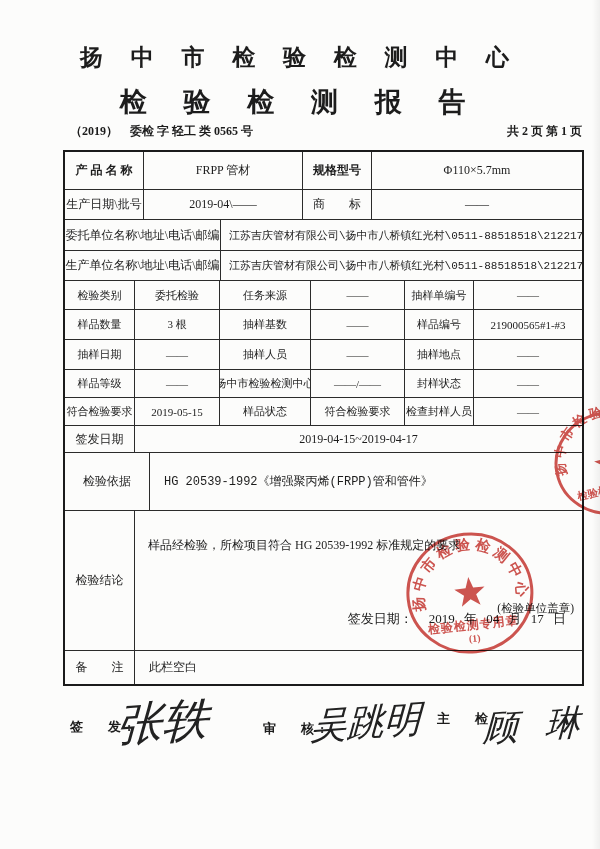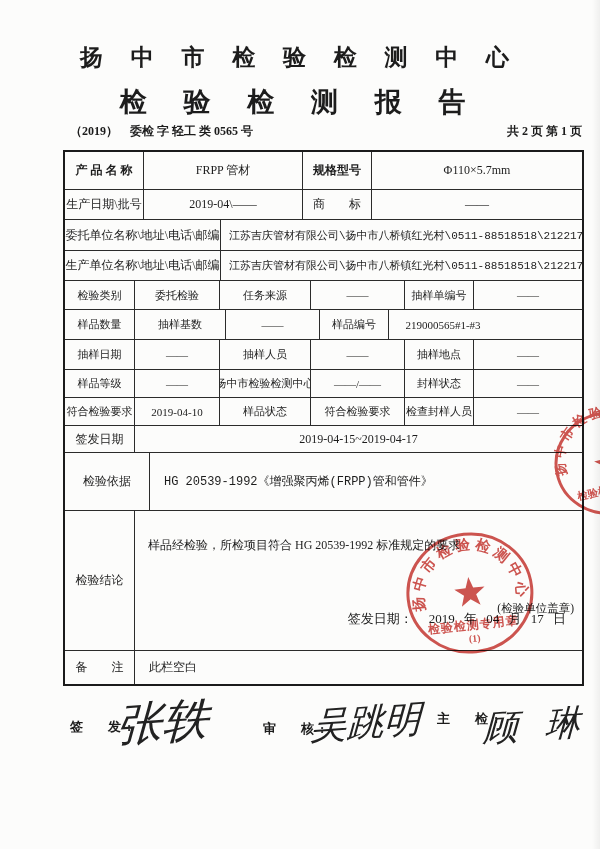--- a/index.html
+++ b/index.html
@@ -97,20 +97,21 @@
       <div class="cell sm" style="width:70px">检验类别</div>
       <div class="cell sm" style="width:85px">委托检验</div>
       <div class="cell sm" style="width:91px">任务来源</div>
       <div class="cell sm" style="width:94px">——</div>
       <div class="cell sm" style="width:69px">抽样单编号</div>
       <div class="cell sm" style="width:108px">——</div>
     </div>
 
     <div class="trow" style="height:30px">
       <div class="cell sm" style="width:70px">样品数量</div>
+      <div class="cell sm" style="width:85px">3 根</div>
       <div class="cell sm" style="width:91px">抽样基数</div>
       <div class="cell sm" style="width:94px">——</div>
       <div class="cell sm" style="width:69px">样品编号</div>
       <div class="cell xs" style="width:108px">219000565#1-#3</div>
     </div>
 
     <div class="trow" style="height:30px">
       <div class="cell sm" style="width:70px">抽样日期</div>
       <div class="cell sm" style="width:85px">——</div>
       <div class="cell sm" style="width:91px">抽样人员</div>
@@ -123,21 +124,21 @@
       <div class="cell sm" style="width:70px">样品等级</div>
       <div class="cell sm" style="width:85px">——</div>
       <div class="cell sm" style="width:91px">扬中市检验检测中心</div>
       <div class="cell sm" style="width:94px">——/——</div>
       <div class="cell sm" style="width:69px">封样状态</div>
       <div class="cell sm" style="width:108px">——</div>
     </div>
 
     <div class="trow" style="height:28px">
       <div class="cell sm" style="width:70px">符合检验要求</div>
-      <div class="cell sm" style="width:85px">2019-04-10</div>
+      <div class="cell sm" style="width:85px">2019-05-15</div>
       <div class="cell sm" style="width:91px">样品状态</div>
       <div class="cell sm" style="width:94px">符合检验要求</div>
       <div class="cell sm" style="width:69px">检查封样人员</div>
       <div class="cell sm" style="width:108px">——</div>
     </div>
 
     <div class="trow" style="height:27px">
       <div class="cell" style="width:70px">签发日期</div>
       <div class="cell" style="width:447px">2019-04-15~2019-04-17</div>
     </div>

